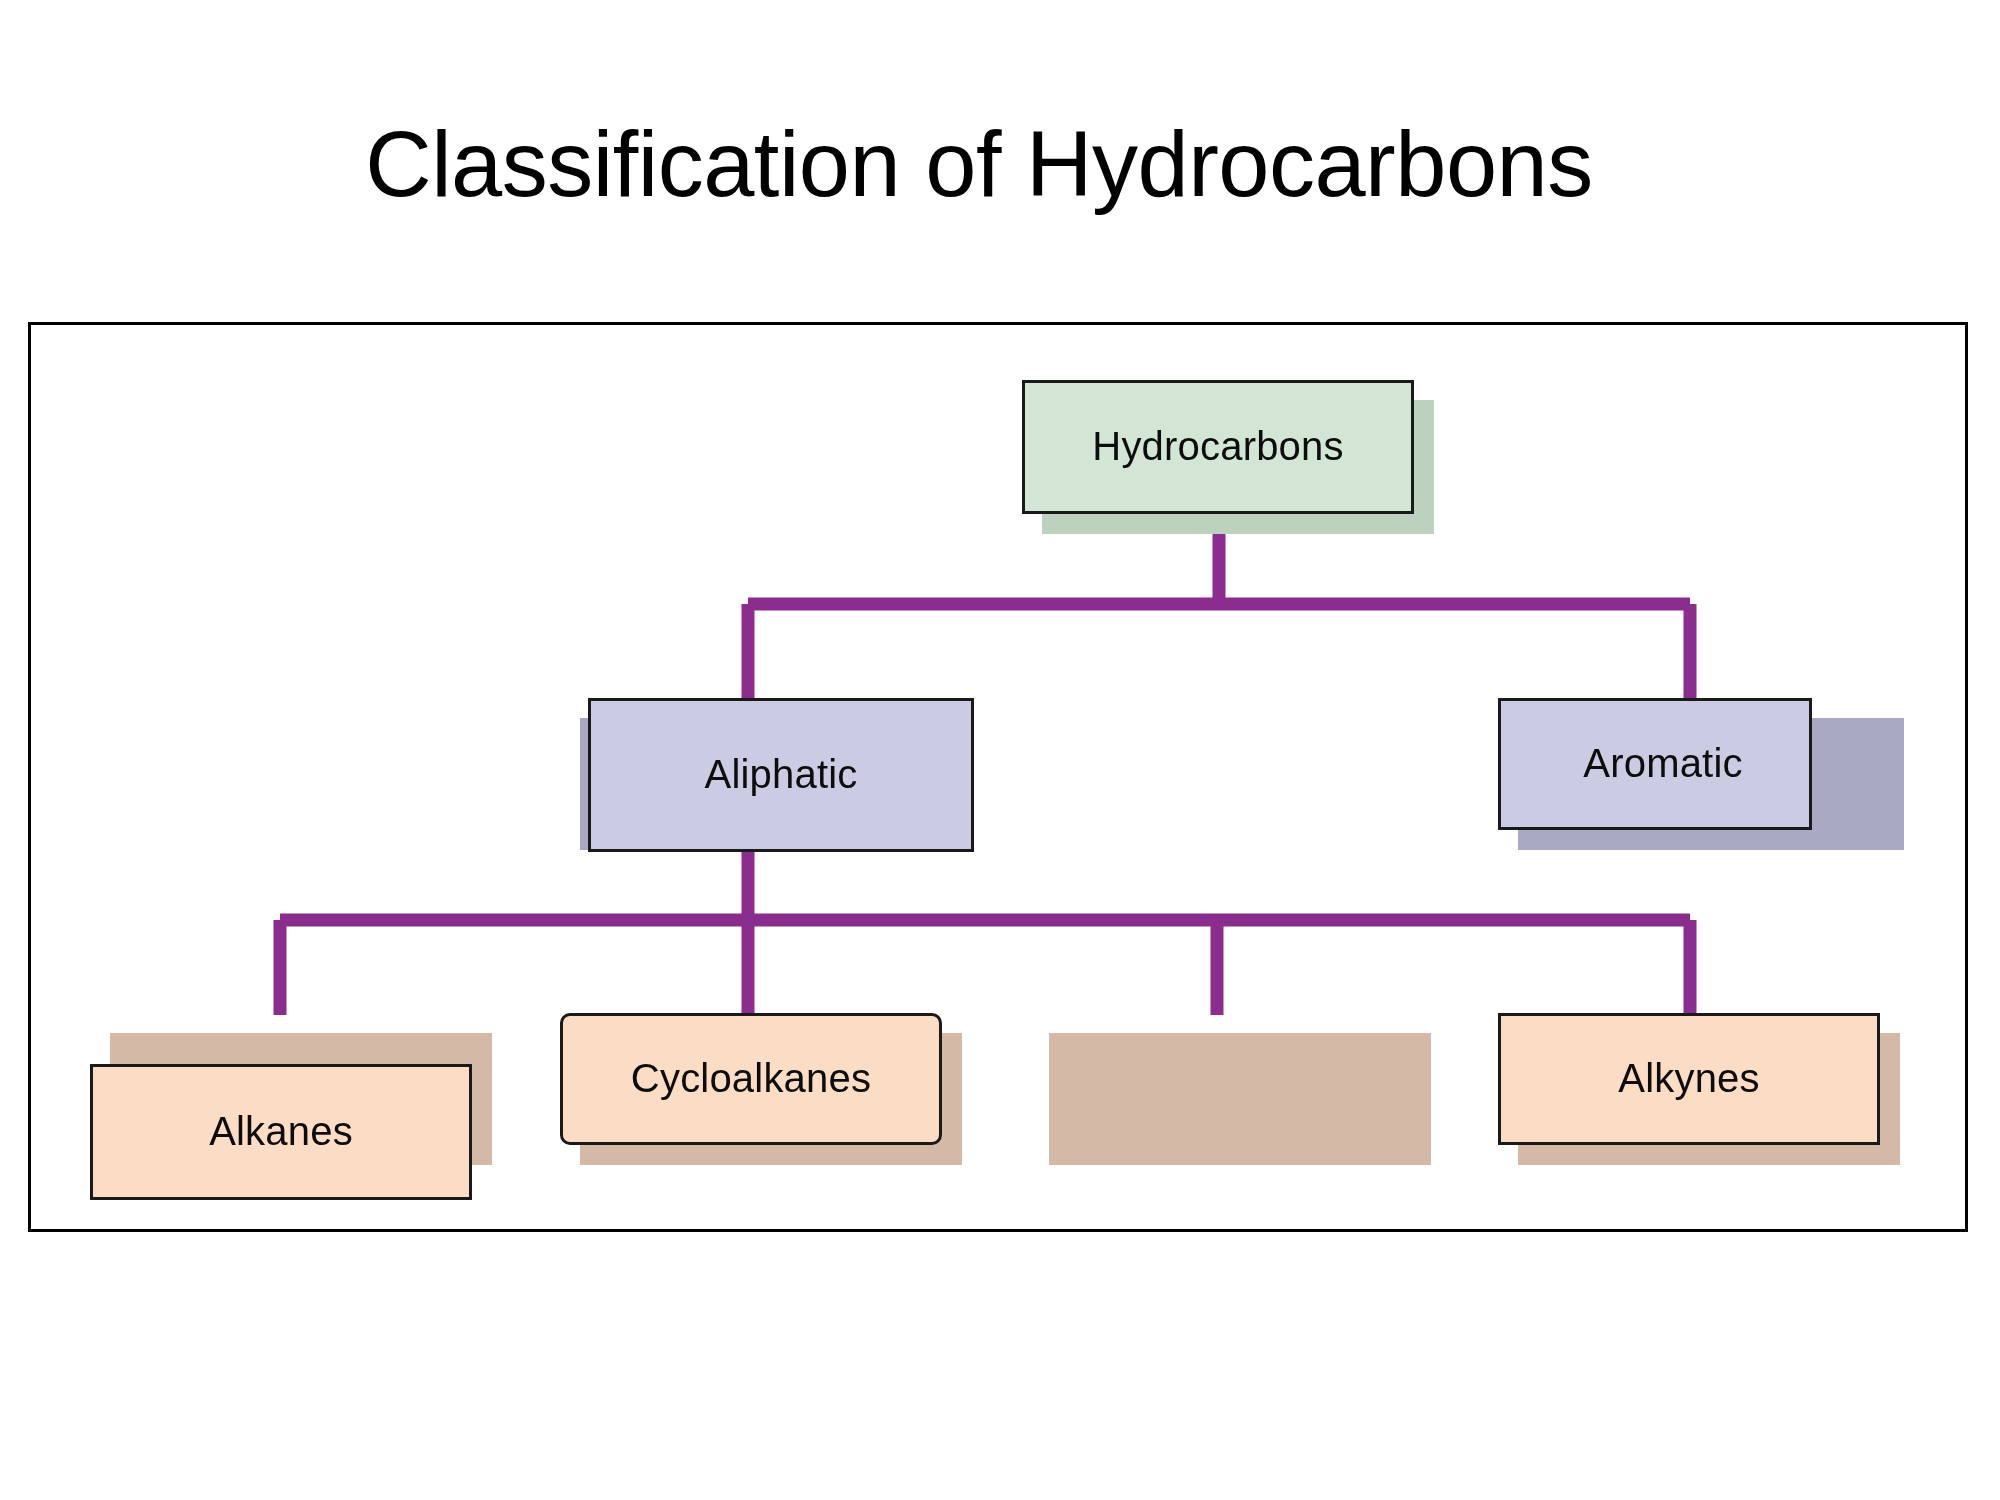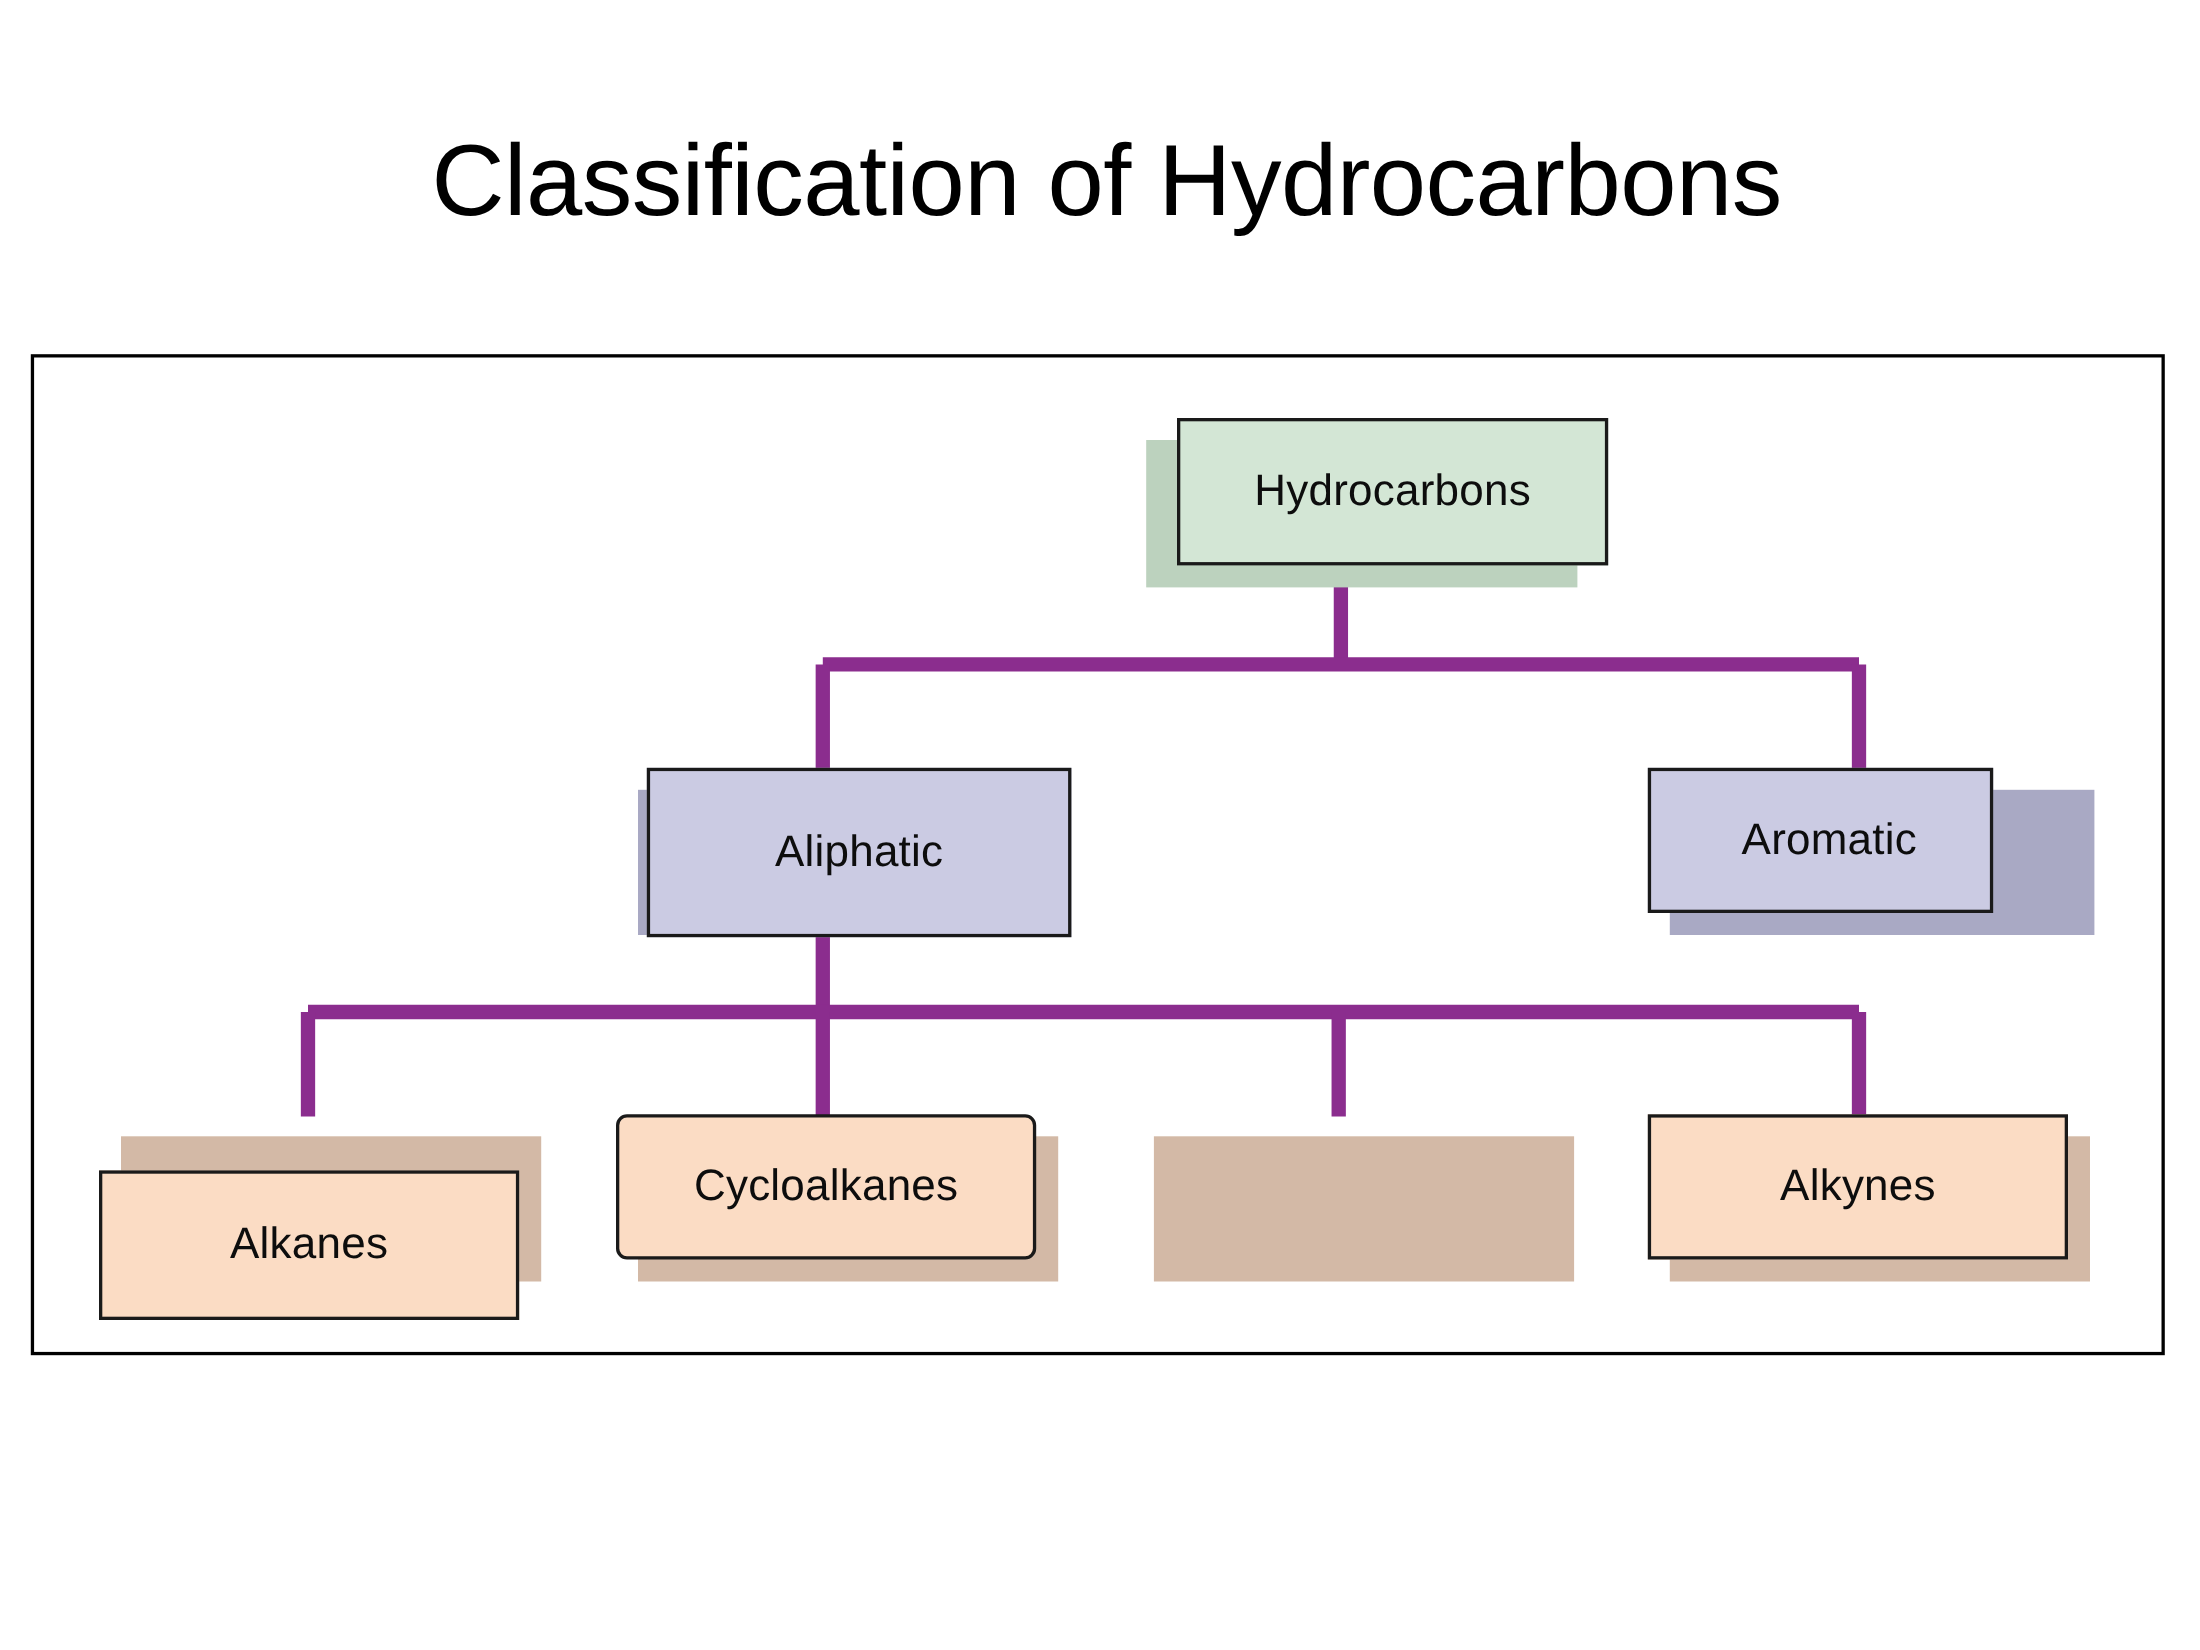--- a/index.html
+++ b/index.html
@@ -26,21 +26,20 @@
     top: 118px;
     width: 1958px;
     text-align: center;
     font-family: "Liberation Sans", sans-serif;
     font-size: 92px;
     font-weight: 400;
     line-height: 1.0;
     color: #000000;
     letter-spacing: -0.5px;
     white-space: nowrap;
-    padding-left: 27px;
   }
 
   
   #diagram-frame {
     position: absolute;
     left: 28px;
     top: 322px;
     width: 1940px;
     height: 910px;
     border: 3px solid #000000;
@@ -78,21 +77,21 @@
     line-height: 1;
     transform: translateY(-1px);
   }
 
   
   .shadow {
     position: absolute;
     box-sizing: border-box;
   }
 
-  .node.green  { background: #d3e6d5; margin-left: 48px; }
+  .node.green  { background: #d3e6d5; }
   .shadow.green-sh { background: #bcd2be; }
 
   .node.violet { background: #cbcbe3; }
   .shadow.violet-sh { background: #a9a9c4; }
 
   .node.peach  { background: #fbdcc4; }
   .shadow.peach-sh { background: #d3b9a6; }
 
   
   #node-hydrocarbons  { left: 1022px; top: 380px; width: 392px; height: 134px; }

